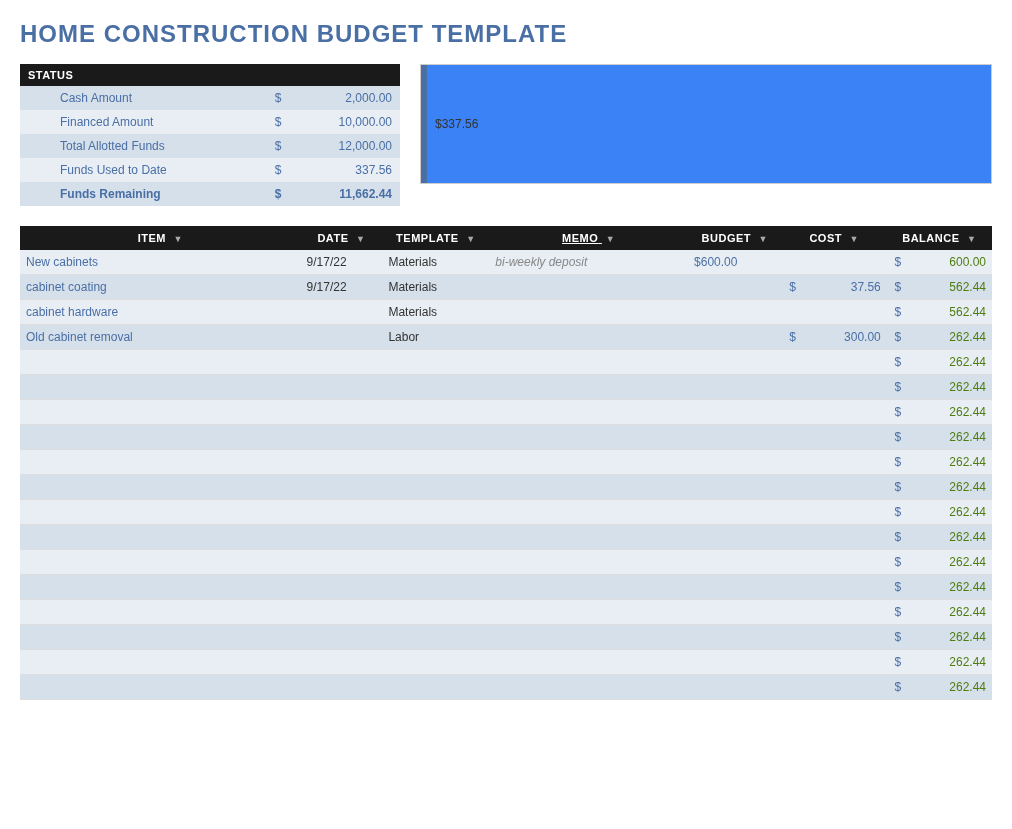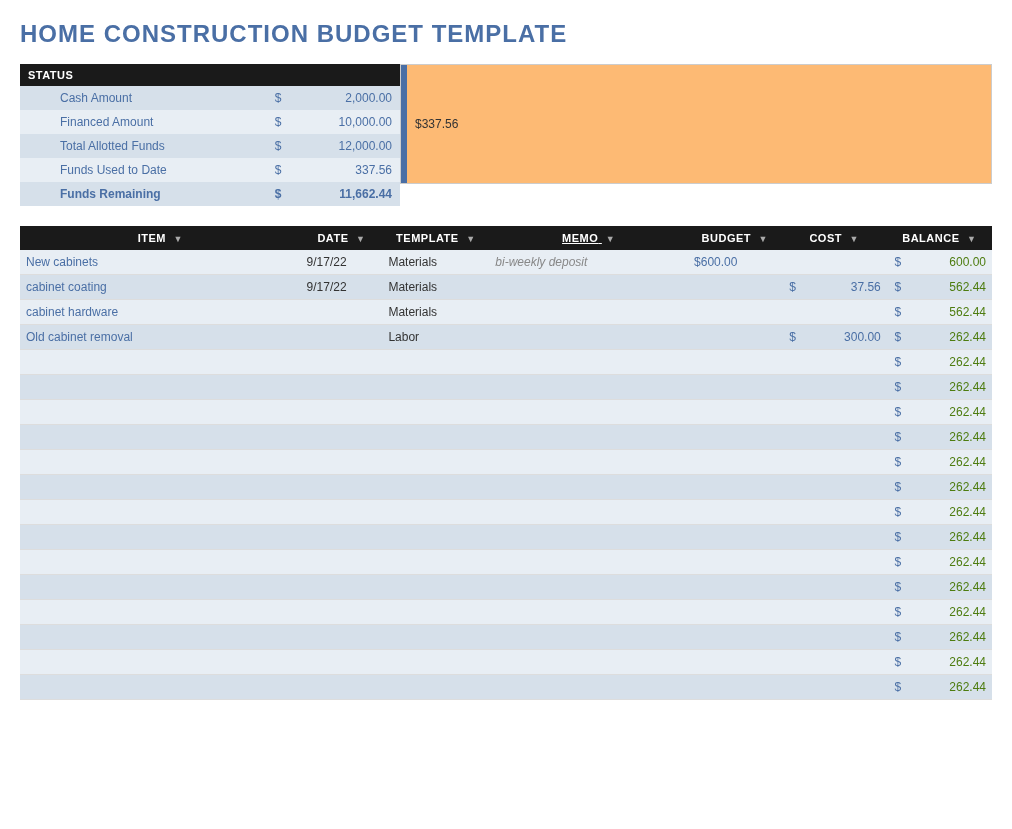--- a/index.html
+++ b/index.html
@@ -12,20 +12,21 @@
     }
     .page-title {
       font-size: 24px;
       font-weight: bold;
       color: #4a6fa5;
       margin-bottom: 16px;
       letter-spacing: 1px;
     }
     .top-section {
       display: flex;
+      gap: 20px;
       margin-bottom: 20px;
       align-items: flex-start;
     }
     .status-table {
       width: 380px;
       border-collapse: collapse;
       flex-shrink: 0;
     }
     .status-table .header-row td {
       background: #1a1a1a;
@@ -61,21 +62,21 @@
     }
     .status-table .funds-remaining td {
       font-weight: bold;
       color: #4a6fa5;
     }
     .chart-area {
       flex: 1;
       min-height: 120px;
       position: relative;
       border: 1px solid #ccc;
-      background: #fdba74;
+      background: #3b82f6;
       display: flex;
       align-items: center;
     }
     .chart-bar {
       width: 6px;
       background: #4a6fa5;
       height: 100%;
       position: absolute;
       left: 0;
       top: 0;

